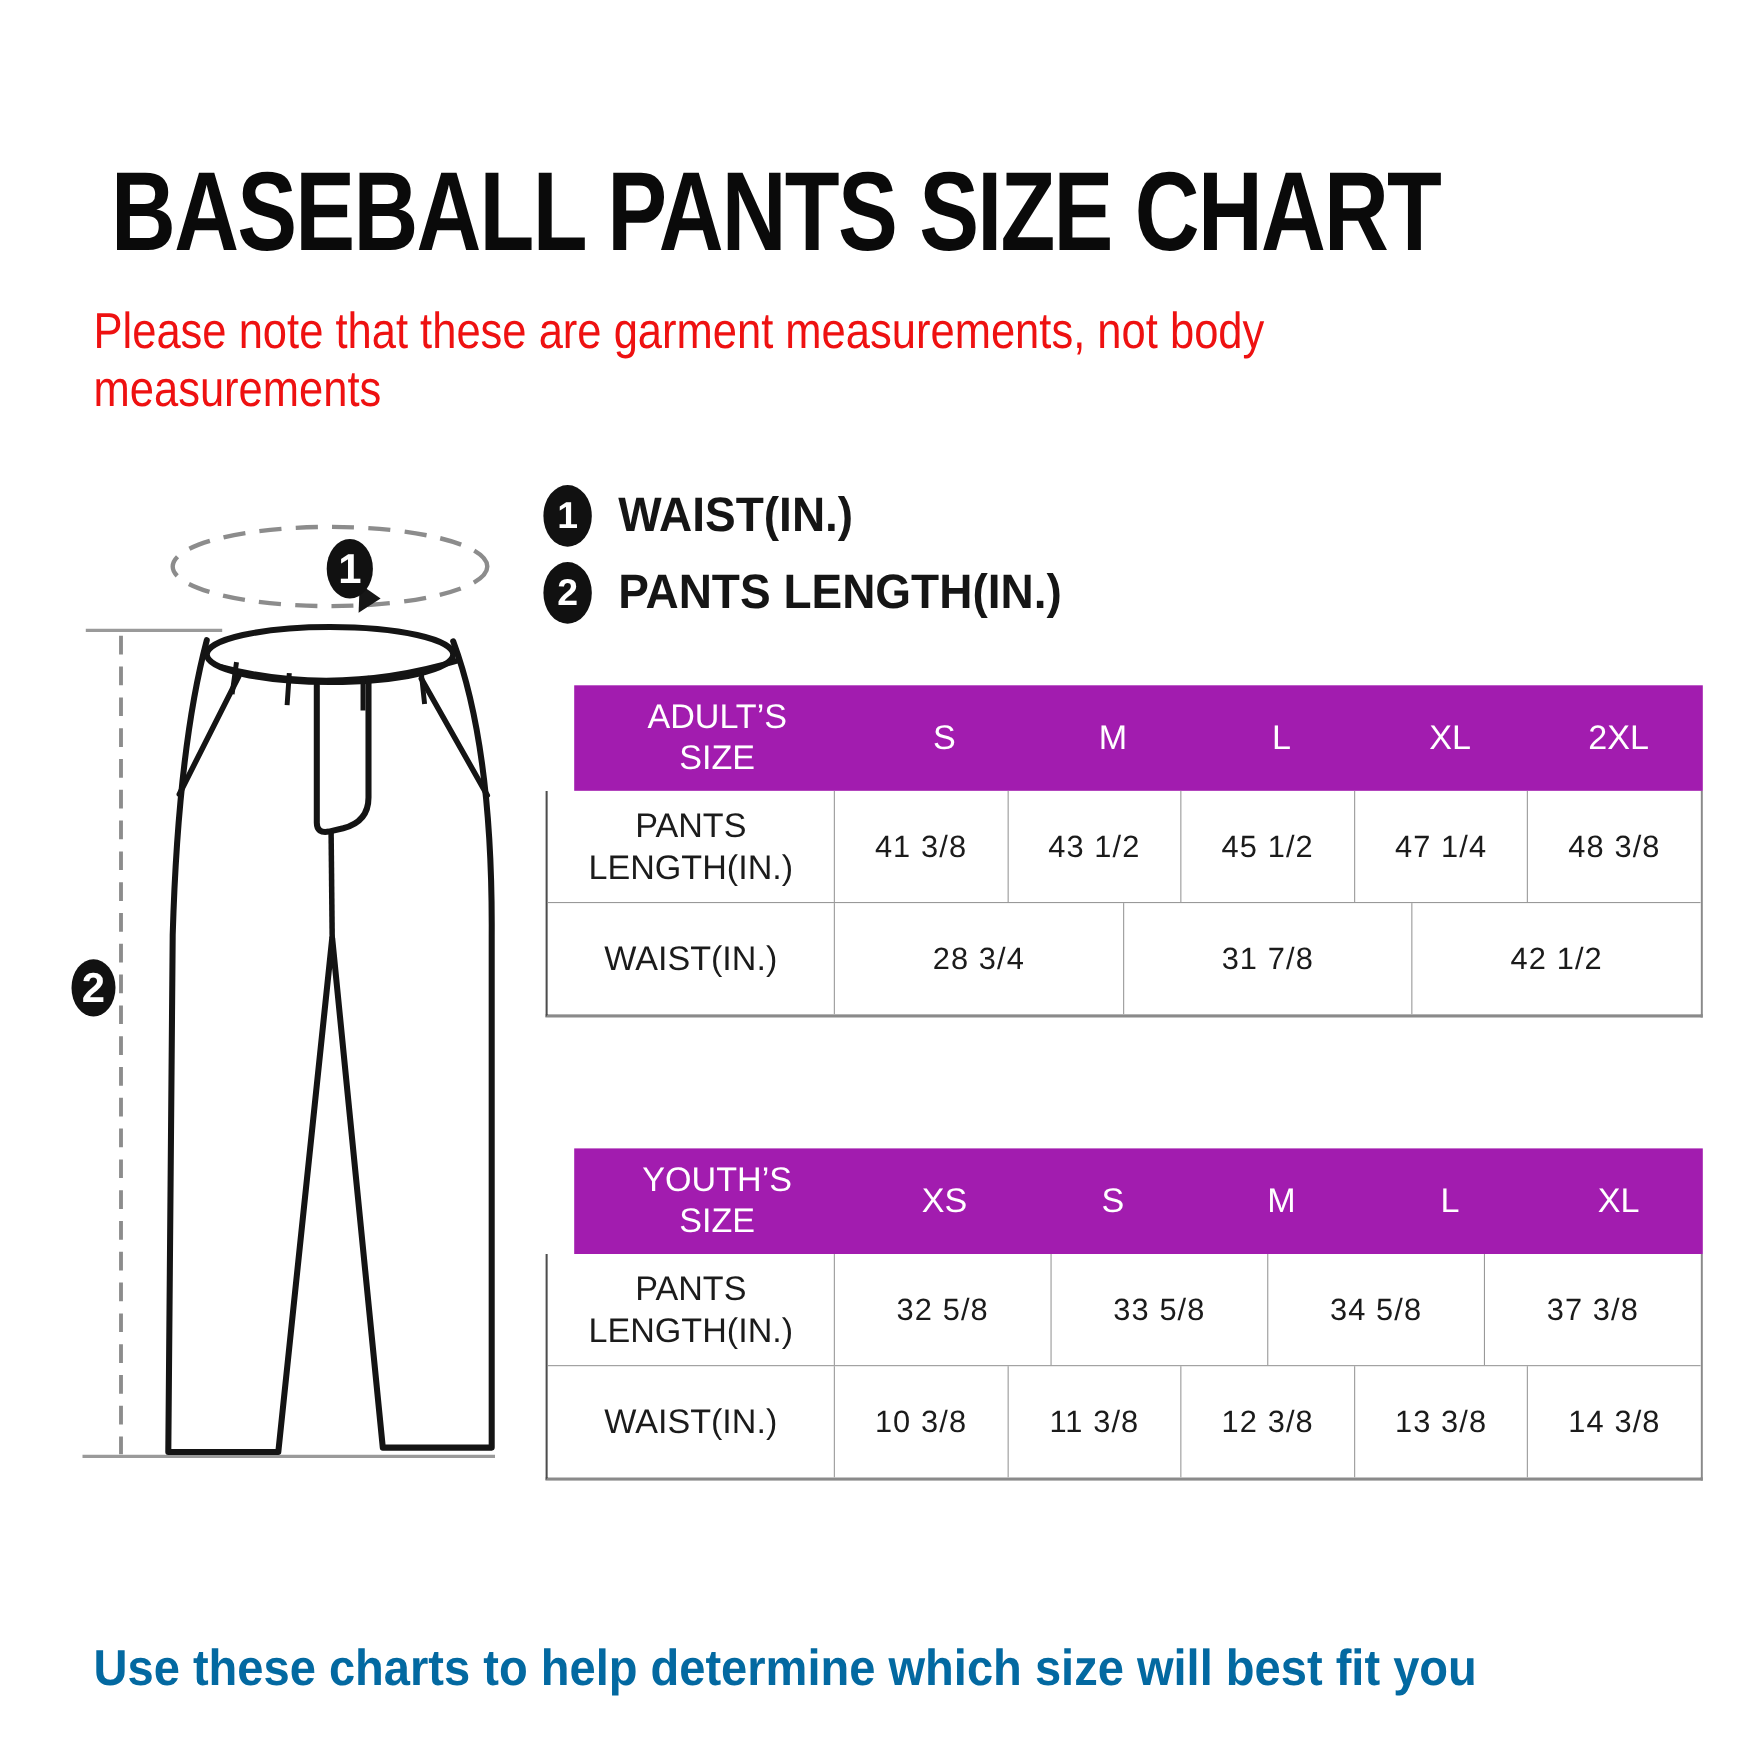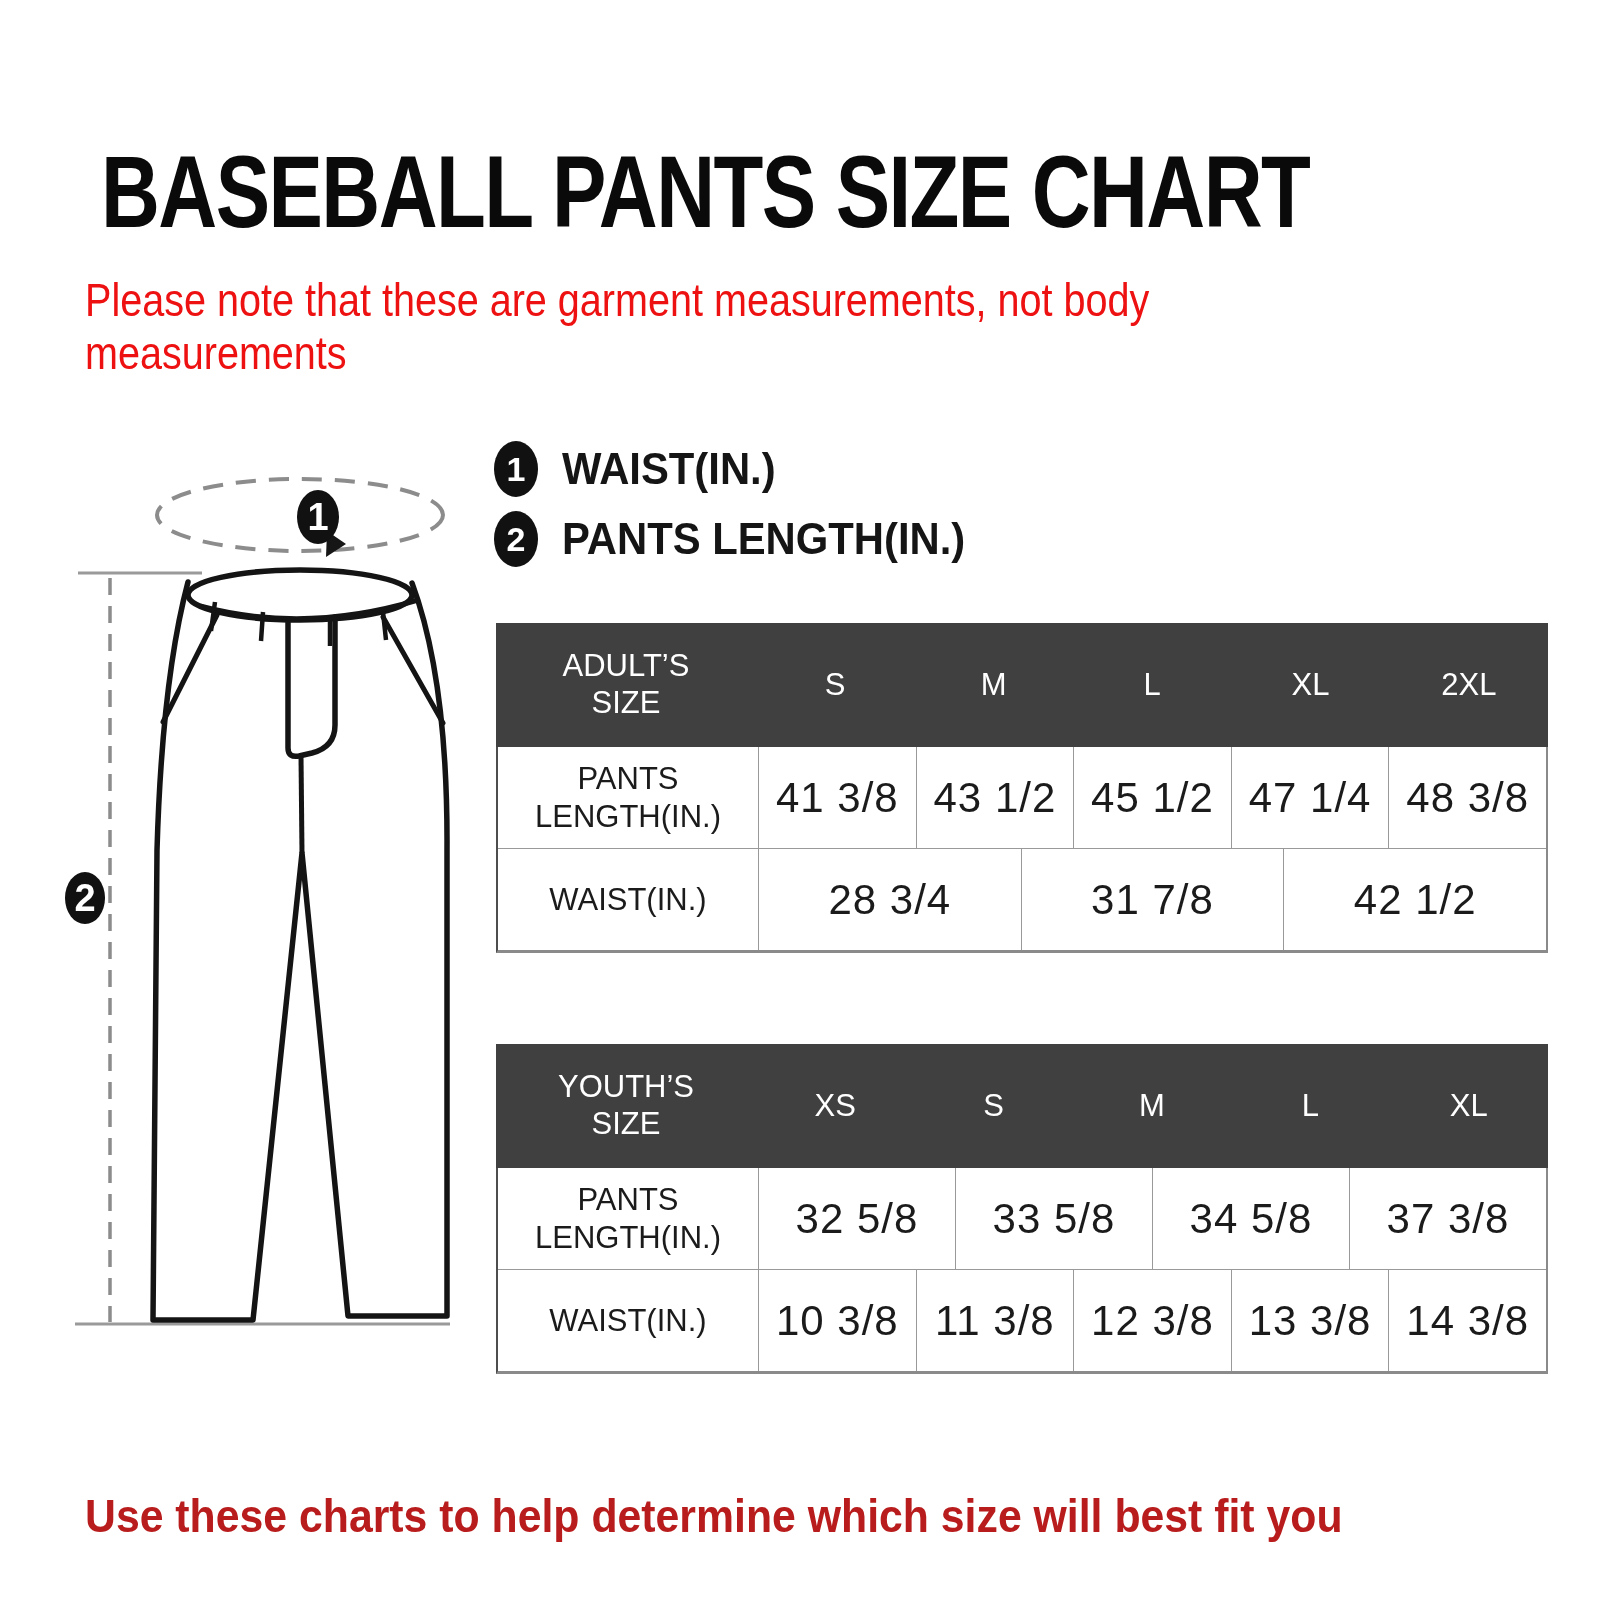--- a/index.html
+++ b/index.html
@@ -16,57 +16,57 @@
   .title .condense{transform:scaleX(.80);}
   
   .note{
     position:absolute;left:85px;top:228px;color:#ee1111;font-size:46px;
     font-weight:normal;line-height:1.16;
   }
   .note .condense{transform:scaleX(.86);transform-origin:0 0;}
   .note .line{display:block;white-space:nowrap;}
   
   .footer{
-    position:absolute;left:85px;top:1443px;color:#b91c1c;font-size:46px;
+    position:absolute;left:85px;top:1443px;color:#0369a1;font-size:46px;
     font-weight:bold;white-space:nowrap;
   }
   .footer .condense{transform:scaleX(.93);}
   
   .legend{position:absolute;left:494px;top:440px;display:flex;flex-direction:column;gap:12px;}
   .legend-row{display:flex;align-items:center;gap:24px;height:58px;}
   .badge{
     width:44px;height:56px;border-radius:50%;background:#111;color:#fff;
     font-weight:bold;font-size:34px;display:flex;align-items:center;justify-content:center;
     flex:0 0 auto;
   }
   .legend-label{
     font-size:44px;font-weight:bold;white-space:nowrap;color:#151515;
     display:inline-block;transform:scaleX(.95);transform-origin:0 50%;
   }
   
   .size-table{position:absolute;left:496px;width:1052px;}
   #adult-table{top:623px;}
   #youth-table{top:1044px;}
-  .thead{display:flex;background:#404040;height:124px;}
+  .thead{display:flex;background:#a21caf;height:96px;margin-left:26px;}
   .th{
     color:#ffffff;font-size:31px;line-height:1.18;text-align:center;
     display:flex;align-items:center;justify-content:center;
   }
   .th-label{flex:0 0 260px;}
   .th-size{flex:1;}
   .stack{display:inline-block;width:min-content;}
   .tbody{
     border-left:2px solid #4d4d4d;border-right:2px solid #8a8a8a;
     border-bottom:3px solid #8a8a8a;
   }
   .tr{display:flex;height:101px;background:#fff;}
   .tr + .tr{border-top:1px solid #999999;}
   .td{
     display:flex;align-items:center;justify-content:center;
-    font-size:42px;color:#1b1b1b;letter-spacing:1px;text-align:center;
+    font-size:28px;color:#1b1b1b;letter-spacing:1px;text-align:center;
   }
   .td-label{flex:0 0 260px;font-size:31px;letter-spacing:0;line-height:1.2;}
   .td-val{flex:1;border-left:1px solid #999999;}
   
   .diagram{position:absolute;left:50px;top:430px;}
 </style>
 </head>
 <body>
 
 <div class="canvas">

